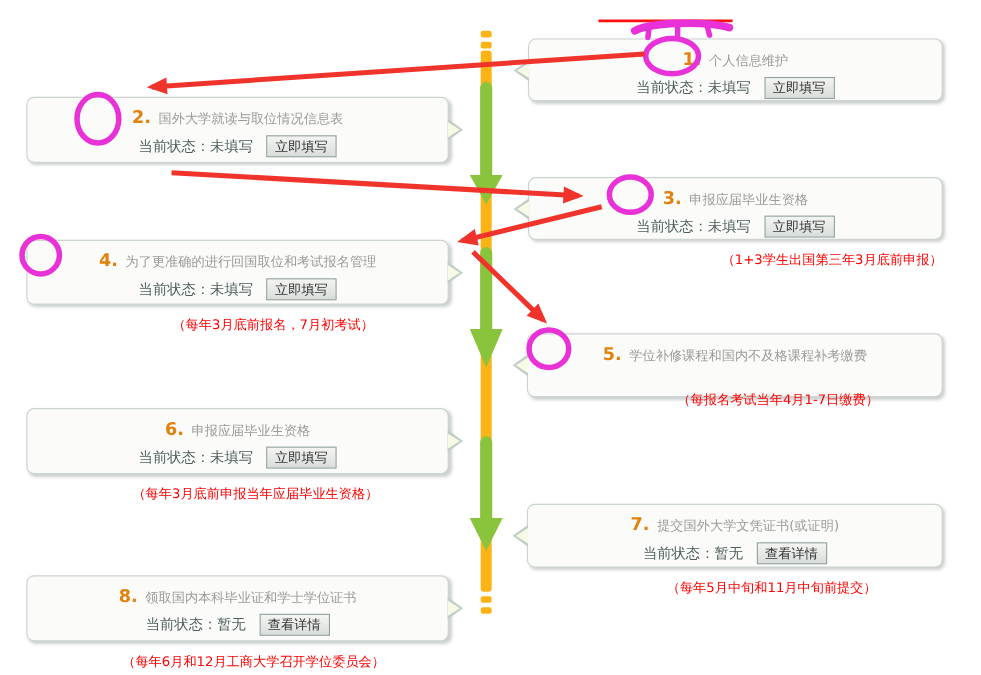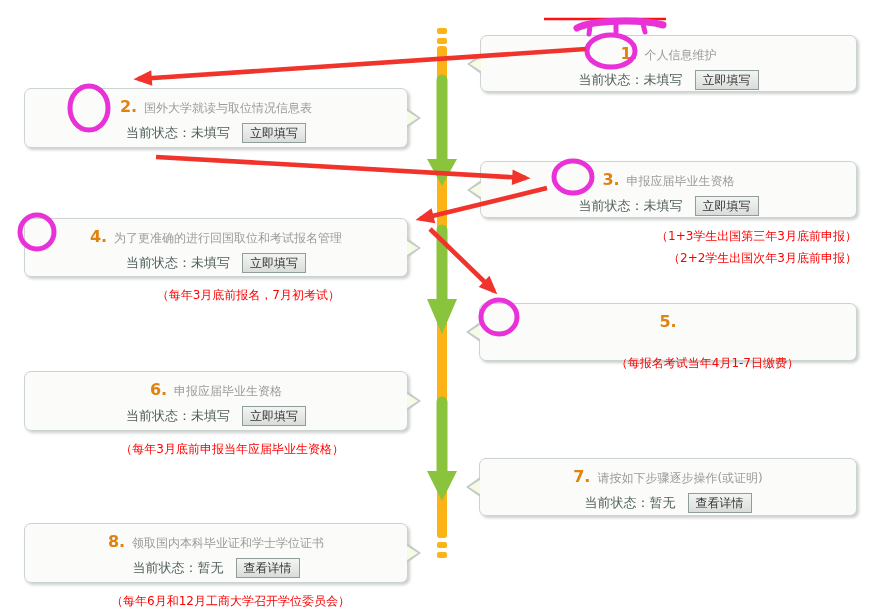--- a/index.html
+++ b/index.html
@@ -92,21 +92,20 @@
       <span class="step-num">3.</span>
       <span class="step-label">申报应届毕业生资格</span>
     </div>
     <div class="status-row">
       <span class="step-status">当前状态：未填写</span>
       <button class="action-btn">立即填写</button>
     </div>
   </div>
       <div class="notes" style="left: 480px; top: 225px; width: 377px;">
         <div>（1+3学生出国第三年3月底前申报）</div>
-        <div>（2+2学生出国次年3月底前申报）</div>
       </div>
       <div class="step-box side-l" style="left: 24px; top: 218px; width: 384px; height: 59px;">
     <i class="ptr-o"></i>
     <i class="ptr-i"></i>
     <div class="title-row">
       <span class="step-num">4.</span>
       <span class="step-label">为了更准确的进行回国取位和考试报名管理</span>
     </div>
     <div class="status-row">
       <span class="step-status">当前状态：未填写</span>
@@ -114,20 +113,21 @@
     </div>
   </div>
       <div class="notes" style="left: -44px; top: 284px; width: 384px;">
         <div>（每年3月底前报名，7月初考试）</div>
       </div>
       <div class="step-box side-r" style="left: 479px; top: 303px; width: 378px; height: 58px;">
     <i class="ptr-o"></i>
     <i class="ptr-i"></i>
     <div class="title-row">
       <span class="step-num">5.</span>
+      <span class="step-label">学位补修课程和国内不及格课程补考缴费</span>
     </div>
   </div>
       <div class="notes" style="left: 421px; top: 352px; width: 378px;">
         <div>（每报名考试当年4月1-7日缴费）</div>
       </div>
       <div class="step-box side-l" style="left: 24px; top: 371px; width: 384px; height: 60px;">
     <i class="ptr-o"></i>
     <i class="ptr-i"></i>
     <div class="title-row">
       <span class="step-num">6.</span>
@@ -139,27 +139,30 @@
     </div>
   </div>
       <div class="notes" style="left: -40px; top: 438px; width: 384px;">
         <div>（每年3月底前申报当年应届毕业生资格）</div>
       </div>
       <div class="step-box side-r" style="left: 479px; top: 458px; width: 378px; height: 58px;">
     <i class="ptr-o"></i>
     <i class="ptr-i"></i>
     <div class="title-row">
       <span class="step-num">7.</span>
-      <span class="step-label">请按如下步骤逐步操作(或证明)</span>
+      <span class="step-label">提交国外大学文凭证书(或证明)</span>
     </div>
     <div class="status-row">
       <span class="step-status">当前状态：暂无</span>
       <button class="action-btn">查看详情</button>
     </div>
   </div>
+      <div class="notes" style="left: 419px; top: 523px; width: 378px;">
+        <div>（每年5月中旬和11月中旬前提交）</div>
+      </div>
       <div class="step-box side-l" style="left: 24px; top: 523px; width: 384px; height: 60px;">
     <i class="ptr-o"></i>
     <i class="ptr-i"></i>
     <div class="title-row">
       <span class="step-num">8.</span>
       <span class="step-label">领取国内本科毕业证和学士学位证书</span>
     </div>
     <div class="status-row">
       <span class="step-status">当前状态：暂无</span>
       <button class="action-btn">查看详情</button>

